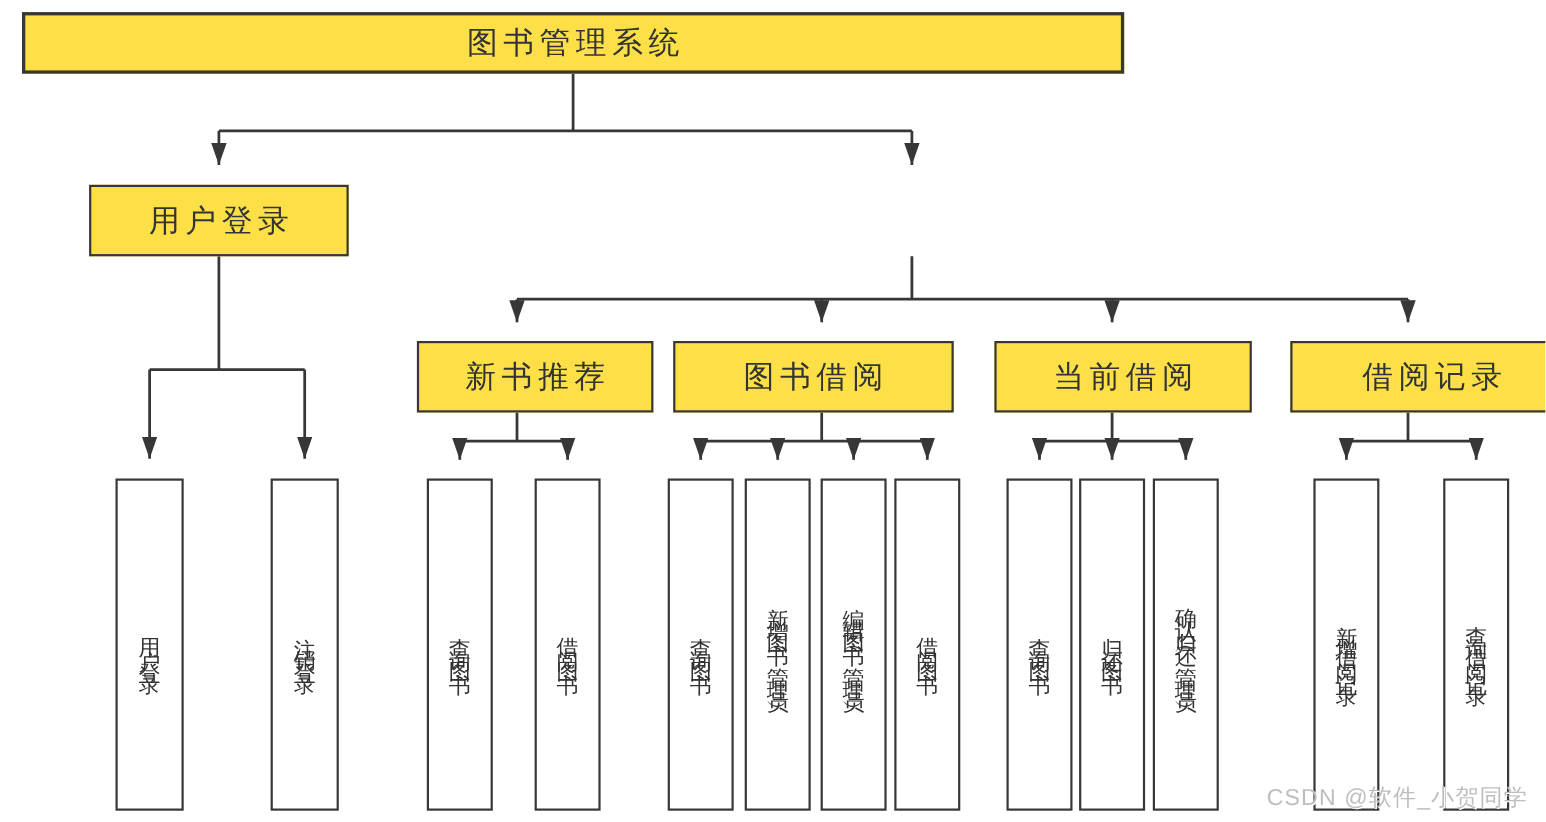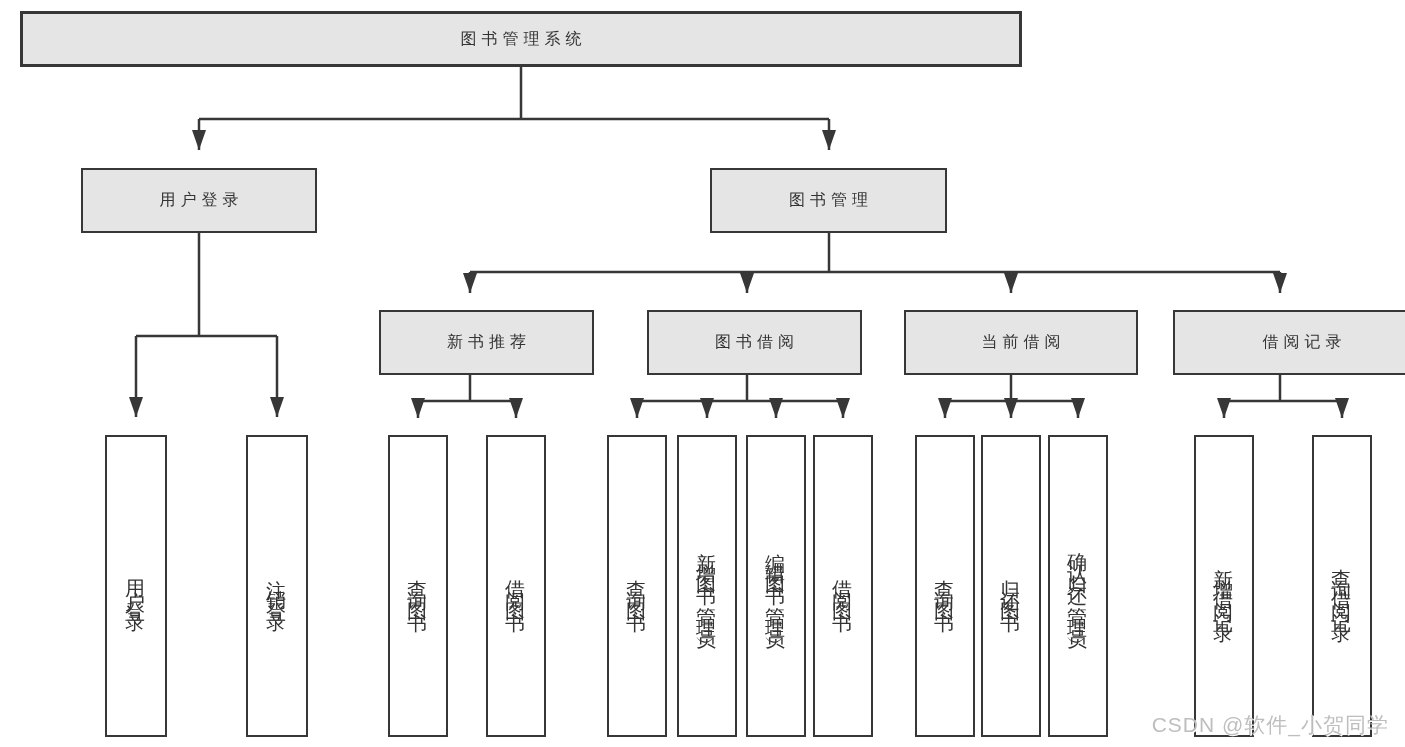--- a/index.html
+++ b/index.html
@@ -7,24 +7,24 @@
     position:relative;
     width:1405px;height:747px;
     background:#ffffff;
     font-family:"Liberation Sans","DejaVu Sans",sans-serif;
     overflow:hidden;
   }
   #connectors{position:absolute;left:0;top:0;pointer-events:none;}
   .hnode{
     position:absolute;
     box-sizing:border-box;
-    background:#e5e5e5;
+    background:#fde047;
     border:2.5px solid #373737;
     display:flex;align-items:center;justify-content:center;
-    font-size:16px;letter-spacing:5px;text-indent:5px;
+    font-size:28px;letter-spacing:5px;text-indent:5px;
     color:#333333;
   }
   .hnode.root{border-width:3px;}
   .vnode{
     position:absolute;
     box-sizing:border-box;
     background:#ffffff;
     border:2px solid #373737;
     display:flex;align-items:center;justify-content:center;
     color:#333333;
@@ -90,24 +90,23 @@
 
       <path d="M1280,375 L1280,401 M1224,401 L1342,401"></path>
       <line x1="1224" y1="401" x2="1224" y2="418" marker-end="url(#arr)"></line>
       <line x1="1342" y1="401" x2="1342" y2="418" marker-end="url(#arr)"></line>
     </g>
   </svg>
 
   <div class="hnode root" style="left:20px;top:11px;width:1002px;height:56px">图书管理系统</div>
 
   <div class="hnode" style="left:81px;top:168px;width:236px;height:65px">用户登录</div>
-  <div class="hnode" style="left:710px;top:168px;width:237px;height:65px">图书管理</div>
 
   <div class="hnode" style="left:379px;top:310px;width:215px;height:65px">新书推荐</div>
-  <div class="hnode" style="left:647px;top:310px;width:215px;height:65px">图书借阅</div>
+  <div class="hnode" style="left:612px;top:310px;width:255px;height:65px">图书借阅</div>
   <div class="hnode" style="left:904px;top:310px;width:234px;height:65px">当前借阅</div>
   <div class="hnode" style="left:1173px;top:310px;width:258px;height:65px">借阅记录</div>
 
   <div class="vnode" style="left:105px;top:435px;width:62px;height:302px">
     <span>用户登录</span>
   </div>
   <div class="vnode" style="left:246px;top:435px;width:62px;height:302px">
     <span>注销登录</span>
   </div>
 

